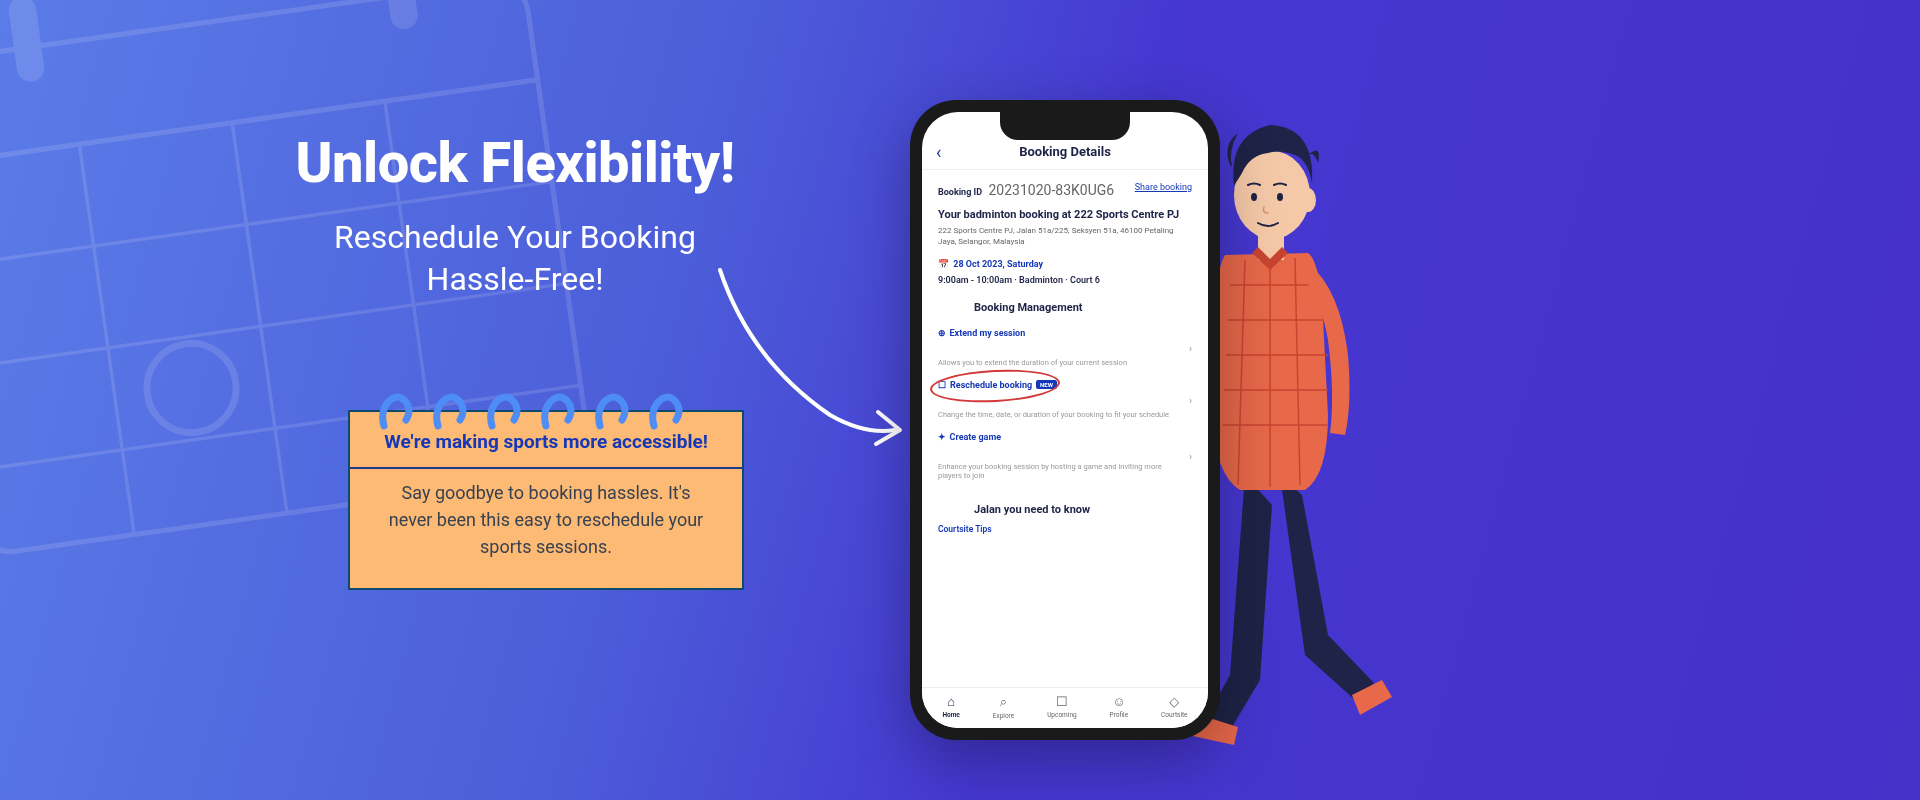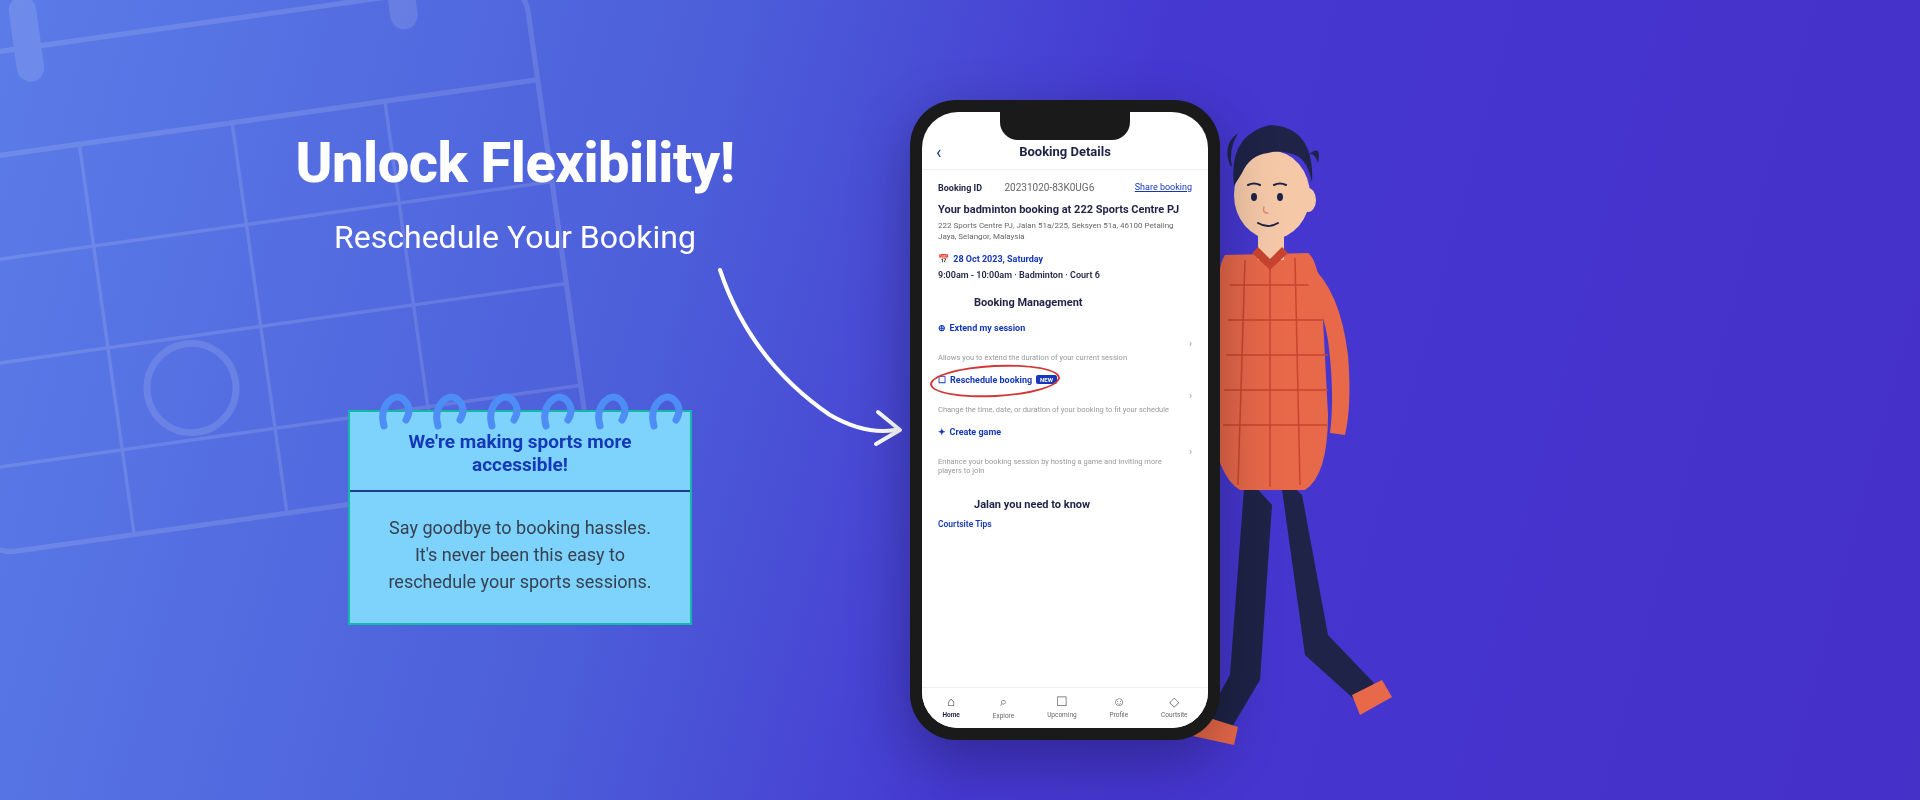--- a/index.html
+++ b/index.html
@@ -57,35 +57,35 @@
       padding-left: 30px;
       margin-bottom: -20px;
       position: relative;
       z-index: 2;
     }
     .ring {
       width: 36px;
       height: 40px;
     }
     .notepad {
-      width: 344px;
-      background: #7dd3fc;
-      border: 2px solid #14b8a6;
+      width: 396px;
+      background: #fdba74;
+      border: 2px solid #0c4a6e;
       position: relative;
     }
     .notepad-header {
       padding: 18px 20px 14px;
       text-align: center;
       color: #1538B8;
       font-size: 19px;
       font-weight: 700;
       border-bottom: 2px solid #1e3a8a;
     }
     .notepad-body {
-      padding: 22px 30px 28px;
+      padding: 10px 30px 28px;
       text-align: center;
       color: #374151;
       font-size: 18px;
       line-height: 1.5;
     }
     
     
     .arrow {
       position: absolute;
       left: 700px;
@@ -148,21 +148,21 @@
     .screen-body {
       padding: 12px 16px;
       font-size: 10px;
     }
     .booking-id-row {
       display: flex;
       justify-content: space-between;
       margin-bottom: 10px;
     }
     .booking-id-row .label { font-weight: 700; color: #1e2347; font-size: 9px; }
-    .booking-id-row .val { color: #666; font-size: 10px; margin-left: 20px; }
+    .booking-id-row .val { color: #666; font-size: 14px; margin-left: 4px; }
     .booking-id-row .share { color: #1538B8; font-size: 9px; text-decoration: underline; }
     .booking-title {
       font-weight: 700;
       font-size: 11px;
       color: #1e2347;
       margin-bottom: 4px;
       line-height: 1.3;
     }
     .booking-addr {
       font-size: 8px;
@@ -295,20 +295,21 @@
     <rect x="80" y="10" width="16" height="50" rx="8" fill="white"></rect>
     <rect x="300" y="10" width="16" height="50" rx="8" fill="white"></rect>
     <circle cx="155" cy="250" r="26" fill="none" stroke="white" stroke-width="4"></circle>
   </svg>
 </div>
 
 <div class="main-heading">
   <h1>Unlock Flexibility!</h1>
   <div class="subtitle">
     <span>Reschedule Your Booking</span><br>
+    <span>Hassle-Free!</span>
   </div>
 </div>
 
 <div class="notepad-wrapper">
   <div class="notepad-rings">
     <svg class="ring" viewBox="0 0 36 40">
         <path d="M 6 36 Q 2 22 10 12 Q 20 2 28 12 Q 34 20 28 30" fill="none" stroke="#4d8df5" stroke-width="7" stroke-linecap="round"></path>
       </svg>
     <svg class="ring" viewBox="0 0 36 40">
         <path d="M 6 36 Q 2 22 10 12 Q 20 2 28 12 Q 34 20 28 30" fill="none" stroke="#4d8df5" stroke-width="7" stroke-linecap="round"></path>

